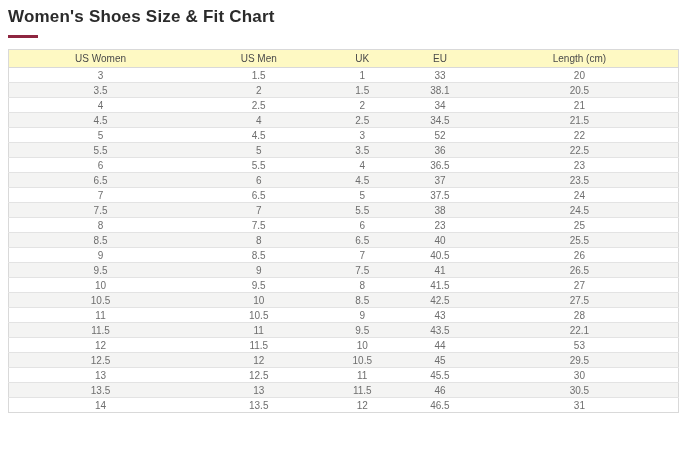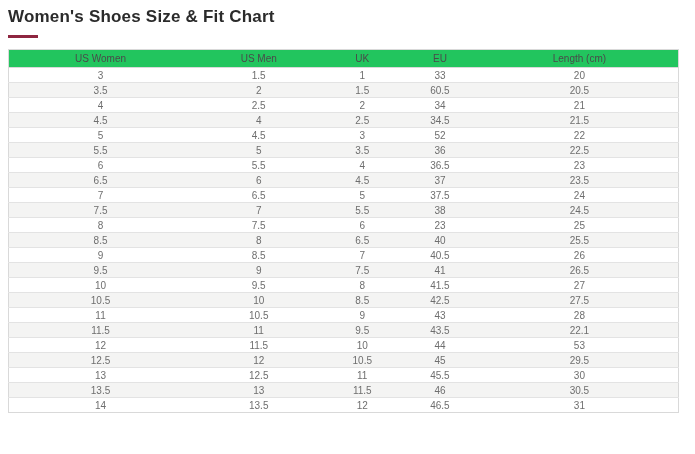--- a/index.html
+++ b/index.html
@@ -23,21 +23,21 @@
     background: #8e2640;
   }
   table.size-chart {
     width: 100%;
     margin-top: 11px;
     border-collapse: collapse;
     table-layout: fixed;
     border: 1px solid #d9d9d9;
   }
   table.size-chart th {
-    background: #22c55e;
+    background: #fef9c3;
     color: #4a4a4a;
     font-weight: normal;
     font-size: 10px;
     height: 18px;
     text-align: center;
     border-bottom: 1px solid #d9d9d9;
   }
   table.size-chart td {
     color: #6e6e6e;
     font-size: 10px;
@@ -78,21 +78,21 @@
           <td>3</td>
           <td>1.5</td>
           <td>1</td>
           <td>33</td>
           <td>20</td>
         </tr>
         <tr>
           <td>3.5</td>
           <td>2</td>
           <td>1.5</td>
-          <td>60.5</td>
+          <td>38.1</td>
           <td>20.5</td>
         </tr>
         <tr>
           <td>4</td>
           <td>2.5</td>
           <td>2</td>
           <td>34</td>
           <td>21</td>
         </tr>
         <tr>

